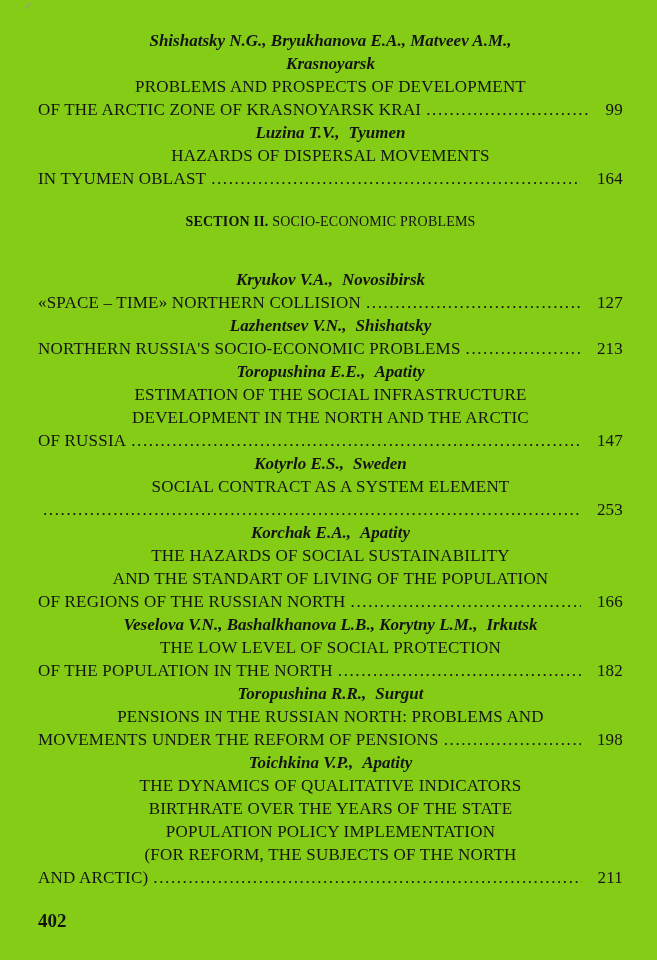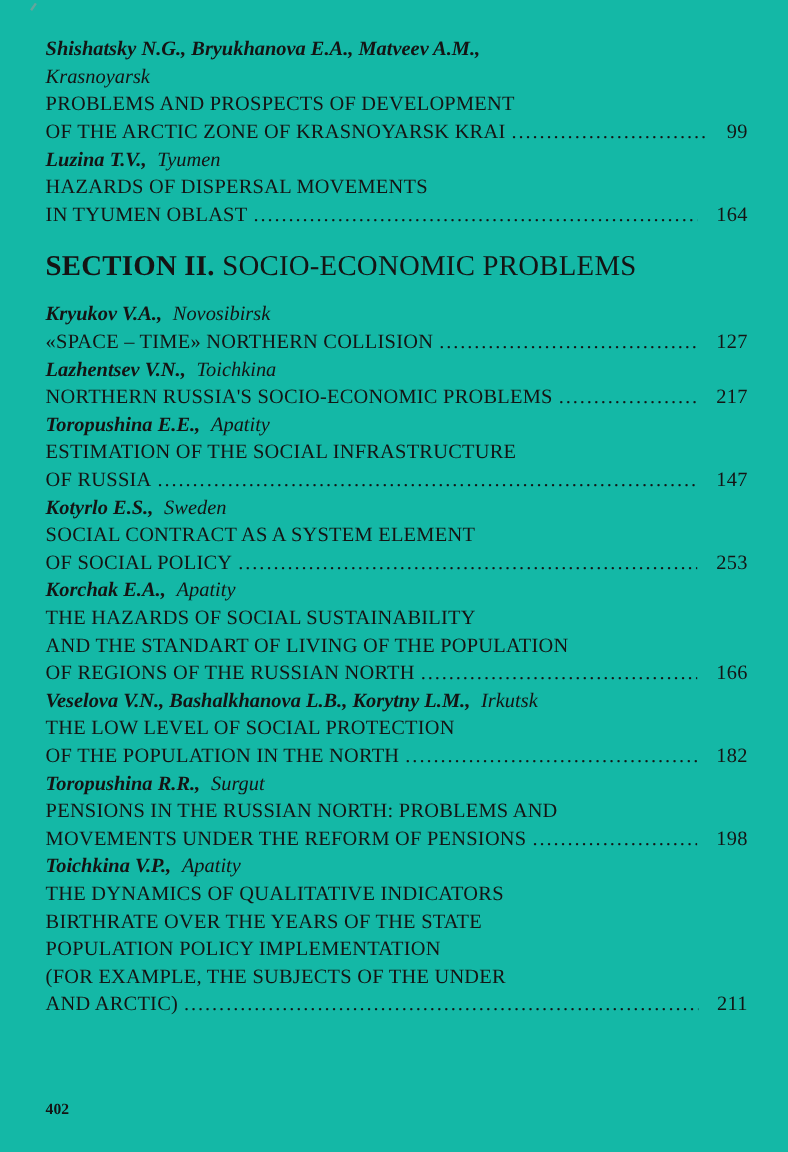--- a/index.html
+++ b/index.html
@@ -8,21 +8,22 @@
     height: 960px;
     background: #f2f2f0;
     font-family: "Liberation Serif", serif;
     color: #141414;
     position: relative;
     overflow: hidden;
   }
   .page {
     position: absolute;
     inset: 0;
-    background: #14b8a6;
+    background: #84cc16;
+    text-align: center;
   }
   .artifact {
     position: absolute;
     top: 5px;
     left: 26px;
     width: 10px;
     height: 7px;
     border-left: 2px solid #9a9a96;
     transform: rotate(35deg);
     opacity: .6;
@@ -31,49 +32,49 @@
     position: absolute;
     left: 38px;
     right: 34px;
     top: 29px;
     font-size: 17px;
     line-height: 23px;
   }
   .entry { margin: 0; }
   .author-line { font-style: italic; }
   .authors { font-weight: 700; }
-  .location { font-weight: 400; margin-left: 9px; }
+  .location { font-weight: 700; margin-left: 9px; }
   .location.own { margin-left: 0; }
   .title-line { letter-spacing: 0.2px; }
   .last-line {
     display: flex;
     align-items: baseline;
     letter-spacing: 0.2px;
   }
   .ltext { white-space: nowrap; }
   .dots {
     flex: 1;
     overflow: hidden;
     white-space: nowrap;
     margin-left: 5px;
     letter-spacing: 1.6px;
   }
   .pageno { padding-left: 5px; white-space: nowrap; margin-left: 11px; }
   .section {
-    font-size: 24px;
+    font-size: 14px;
     line-height: 24px;
-    margin: 20px 0 16px 0;
+    margin: 20px 0 34px 0;
     letter-spacing: 0.2px;
   }
   .section .label { font-weight: 700; }
   .footer {
     position: absolute;
     left: 38px;
     bottom: 28px;
-    font-size: 13px;
+    font-size: 19px;
     font-weight: 700;
   }
 </style>
 </head>
 <body>
 
 <div class="page">
   <div class="artifact"></div>
   <div class="content">
       <div class="entry">
@@ -98,41 +99,41 @@
       <div class="section"><span class="label">SECTION II.</span><span class="stitle"> SOCIO-ECONOMIC PROBLEMS</span></div>
       <div class="entry">
         <div class="author-line"><span class="authors">Kryukov V.A.,</span><span class="location">Novosibirsk</span></div>
         <div class="last-line">
           <span class="ltext">«SPACE – TIME» NORTHERN COLLISION</span>
           <span class="dots">........................................................................................................................................................................................................</span>
           <span class="pageno">127</span>
         </div>
       </div>
       <div class="entry">
-        <div class="author-line"><span class="authors">Lazhentsev V.N.,</span><span class="location">Toichkina</span></div>
+        <div class="author-line"><span class="authors">Lazhentsev V.N.,</span><span class="location">Shishatsky</span></div>
         <div class="last-line">
           <span class="ltext">NORTHERN RUSSIA'S SOCIO-ECONOMIC PROBLEMS</span>
           <span class="dots">........................................................................................................................................................................................................</span>
-          <span class="pageno">217</span>
+          <span class="pageno">213</span>
         </div>
       </div>
       <div class="entry">
         <div class="author-line"><span class="authors">Toropushina E.E.,</span><span class="location">Apatity</span></div>
         <div class="title-line">ESTIMATION OF THE SOCIAL INFRASTRUCTURE</div>
+        <div class="title-line">DEVELOPMENT IN THE NORTH AND THE ARCTIC</div>
         <div class="last-line">
           <span class="ltext">OF RUSSIA</span>
           <span class="dots">........................................................................................................................................................................................................</span>
           <span class="pageno">147</span>
         </div>
       </div>
       <div class="entry">
         <div class="author-line"><span class="authors">Kotyrlo E.S.,</span><span class="location">Sweden</span></div>
         <div class="title-line">SOCIAL CONTRACT AS A SYSTEM ELEMENT</div>
         <div class="last-line">
-          <span class="ltext">OF SOCIAL POLICY</span>
           <span class="dots">........................................................................................................................................................................................................</span>
           <span class="pageno">253</span>
         </div>
       </div>
       <div class="entry">
         <div class="author-line"><span class="authors">Korchak E.A.,</span><span class="location">Apatity</span></div>
         <div class="title-line">THE HAZARDS OF SOCIAL SUSTAINABILITY</div>
         <div class="title-line">AND THE STANDART OF LIVING OF THE POPULATION</div>
         <div class="last-line">
           <span class="ltext">OF REGIONS OF THE RUSSIAN NORTH</span>
@@ -156,21 +157,21 @@
           <span class="ltext">MOVEMENTS UNDER THE REFORM OF PENSIONS</span>
           <span class="dots">........................................................................................................................................................................................................</span>
           <span class="pageno">198</span>
         </div>
       </div>
       <div class="entry">
         <div class="author-line"><span class="authors">Toichkina V.P.,</span><span class="location">Apatity</span></div>
         <div class="title-line">THE DYNAMICS OF QUALITATIVE INDICATORS</div>
         <div class="title-line">BIRTHRATE OVER THE YEARS OF THE STATE</div>
         <div class="title-line">POPULATION POLICY IMPLEMENTATION</div>
-        <div class="title-line">(FOR EXAMPLE, THE SUBJECTS OF THE UNDER</div>
+        <div class="title-line">(FOR REFORM, THE SUBJECTS OF THE NORTH</div>
         <div class="last-line">
           <span class="ltext">AND ARCTIC)</span>
           <span class="dots">........................................................................................................................................................................................................</span>
           <span class="pageno">211</span>
         </div>
       </div>
     </div>
   <div class="footer">402</div>
 </div>
 

